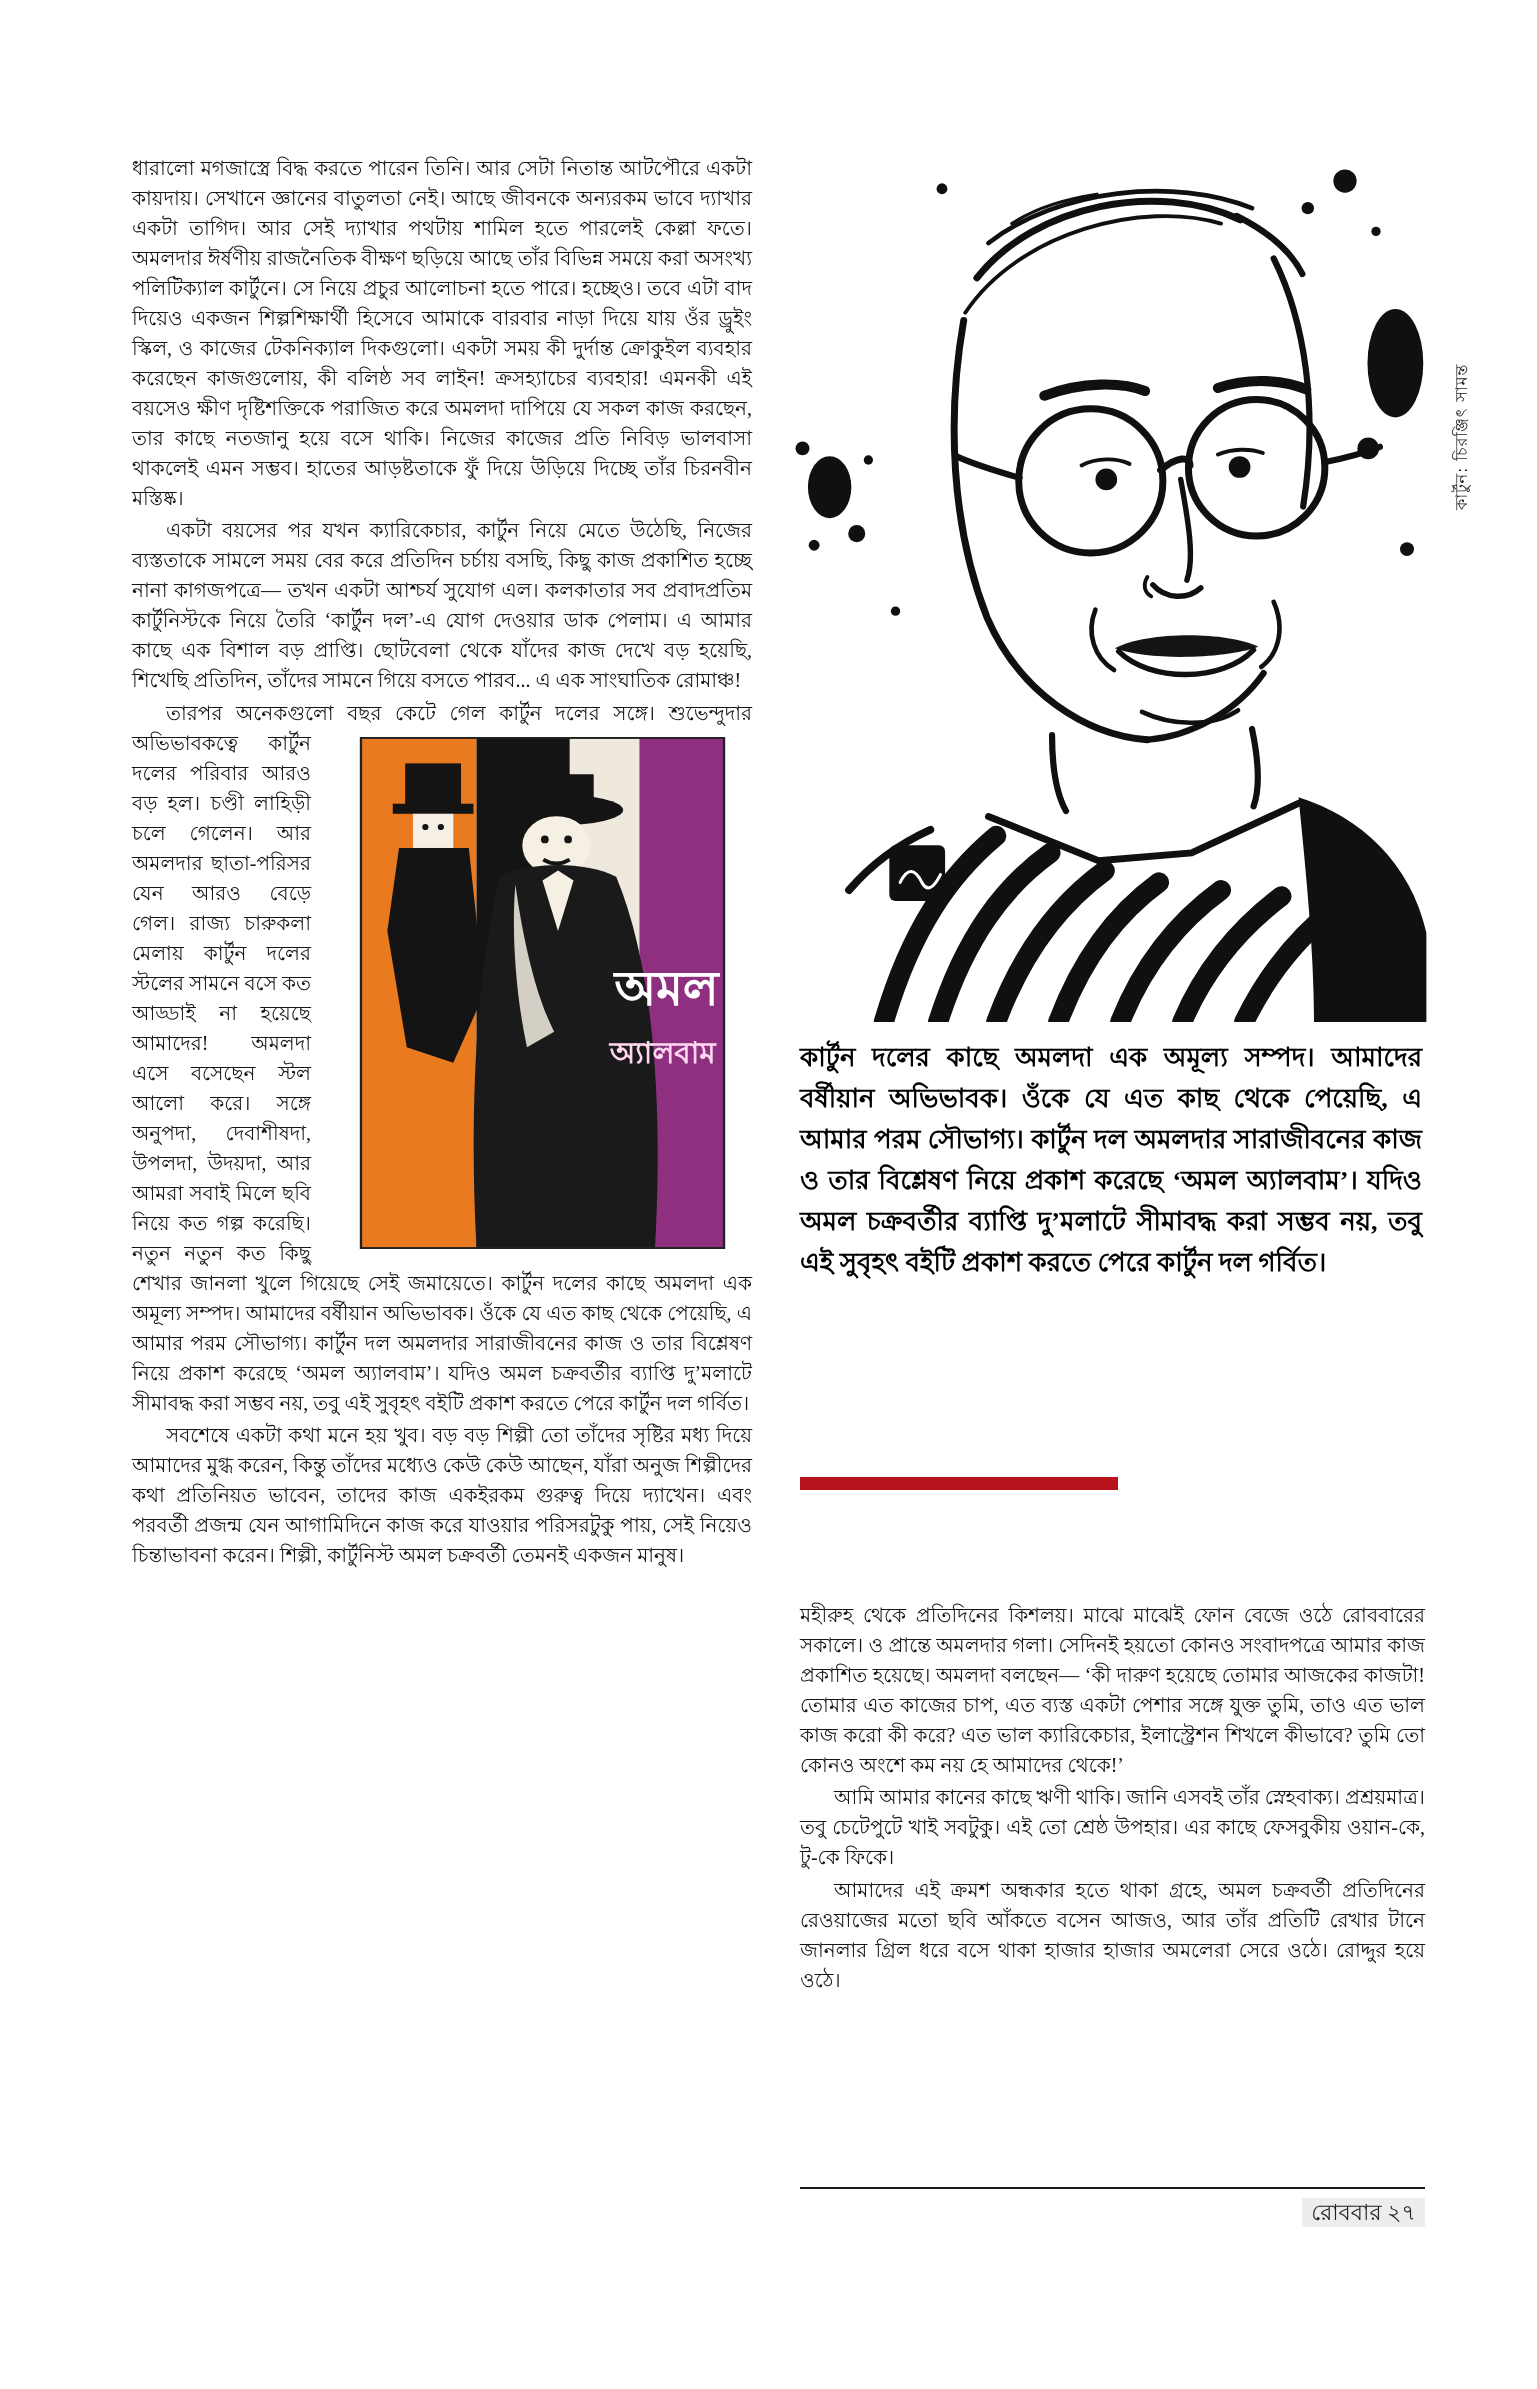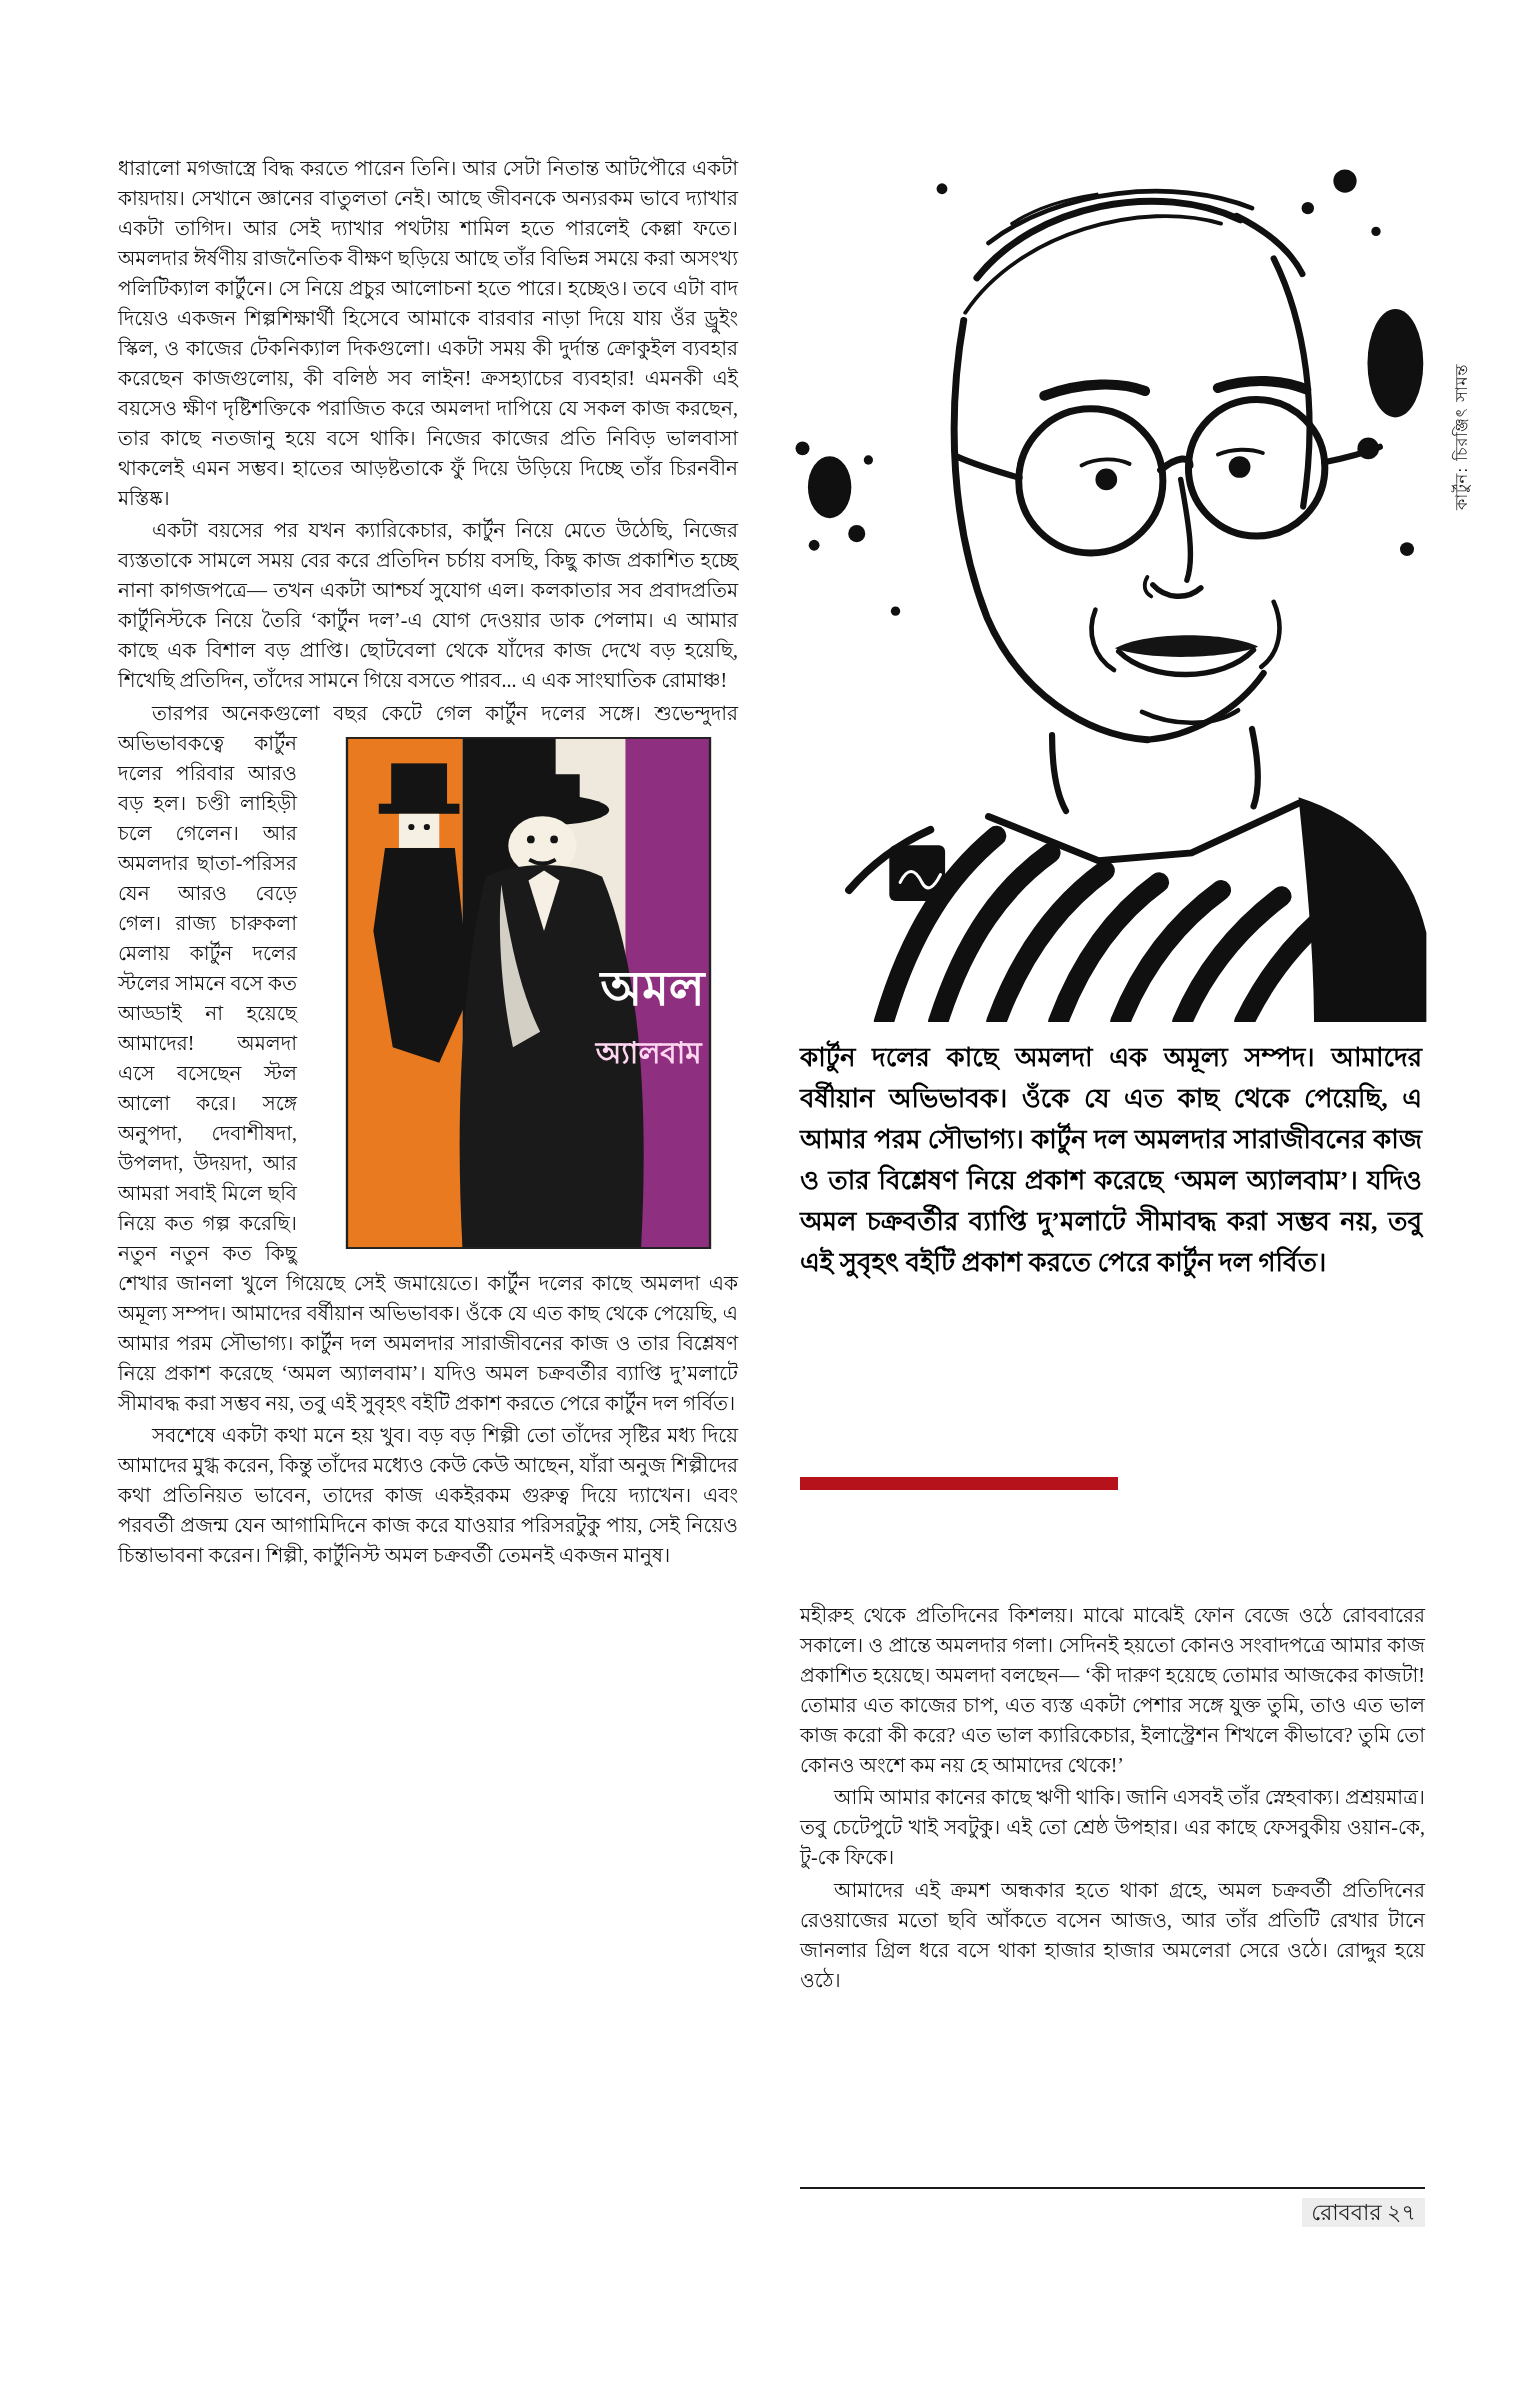--- a/index.html
+++ b/index.html
@@ -5,21 +5,21 @@
   html,body{margin:0;padding:0;}
   body{
     width:1538px;height:2389px;position:relative;background:#ffffff;
     font-family:"Liberation Serif","DejaVu Sans",serif;color:#151515;
     overflow:hidden;
   }
   .page{position:absolute;inset:0;background:#ffffff;}
 
   
   .col-left{
-    position:absolute;left:118px;top:153px;width:620px;
+    position:absolute;left:132px;top:153px;width:620px;
     font-size:20px;line-height:30px;text-align:justify;
   }
   .para{margin:0 0 2.3px 0;}
   .para.indent{text-indent:34px;}
 
   
   .bookfloat{
     float:right;display:block;width:419px;height:512px;
     margin:9.3px 0 12.4px 22px;
   }

